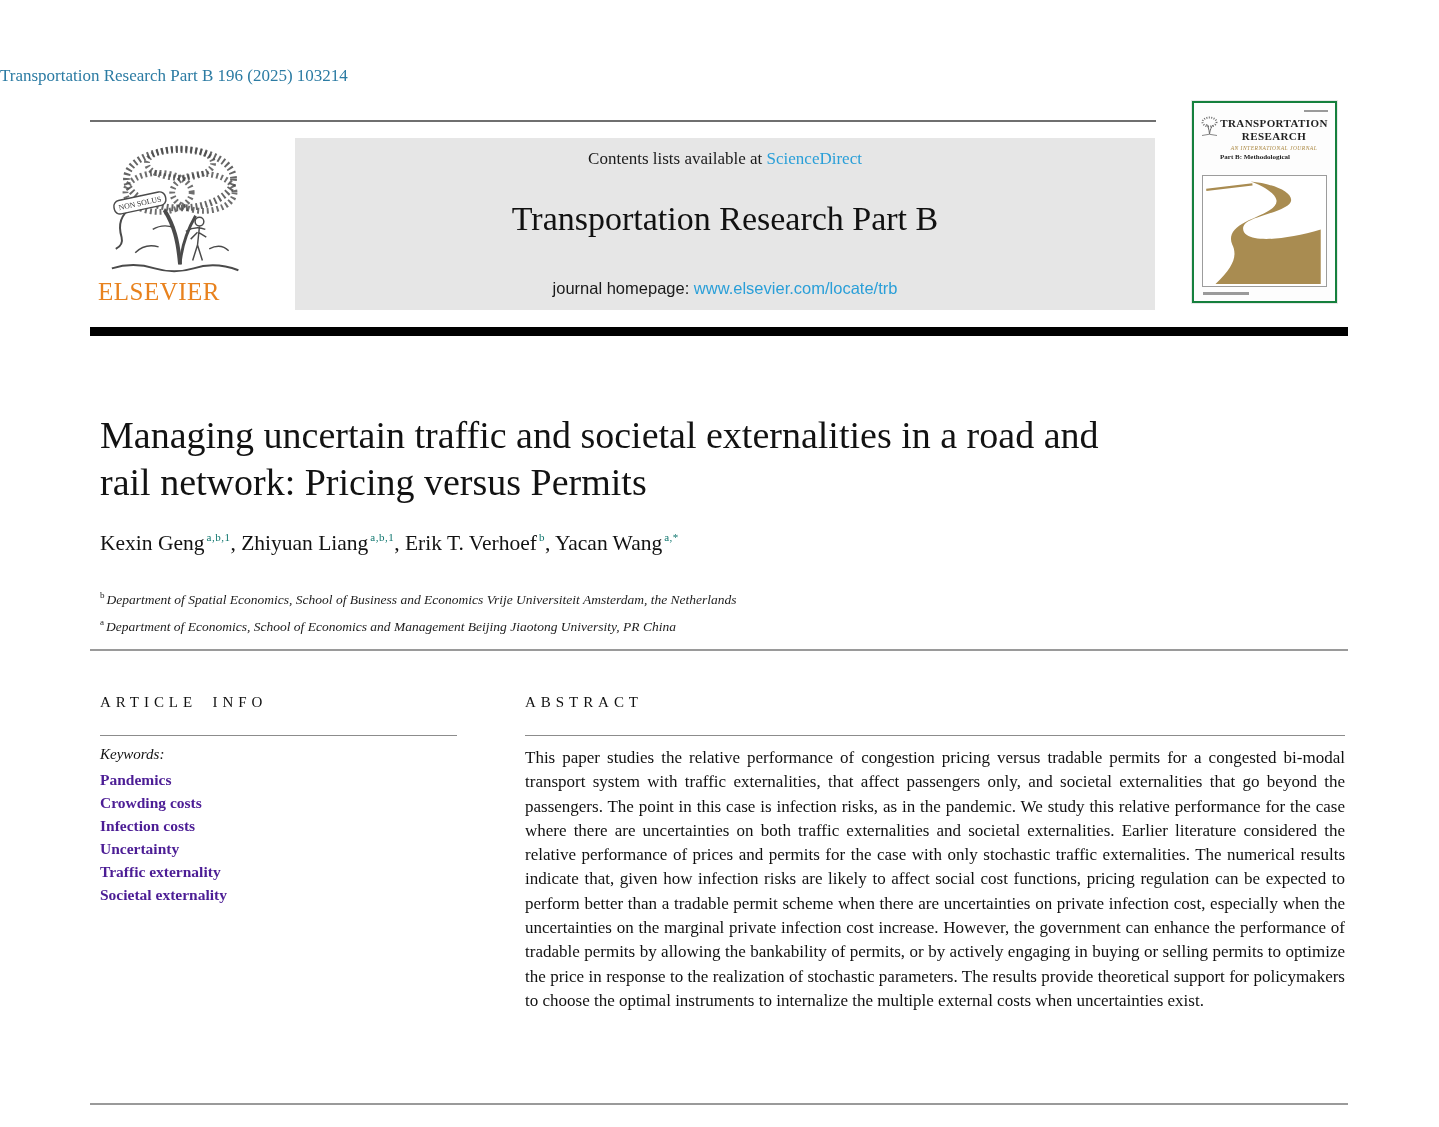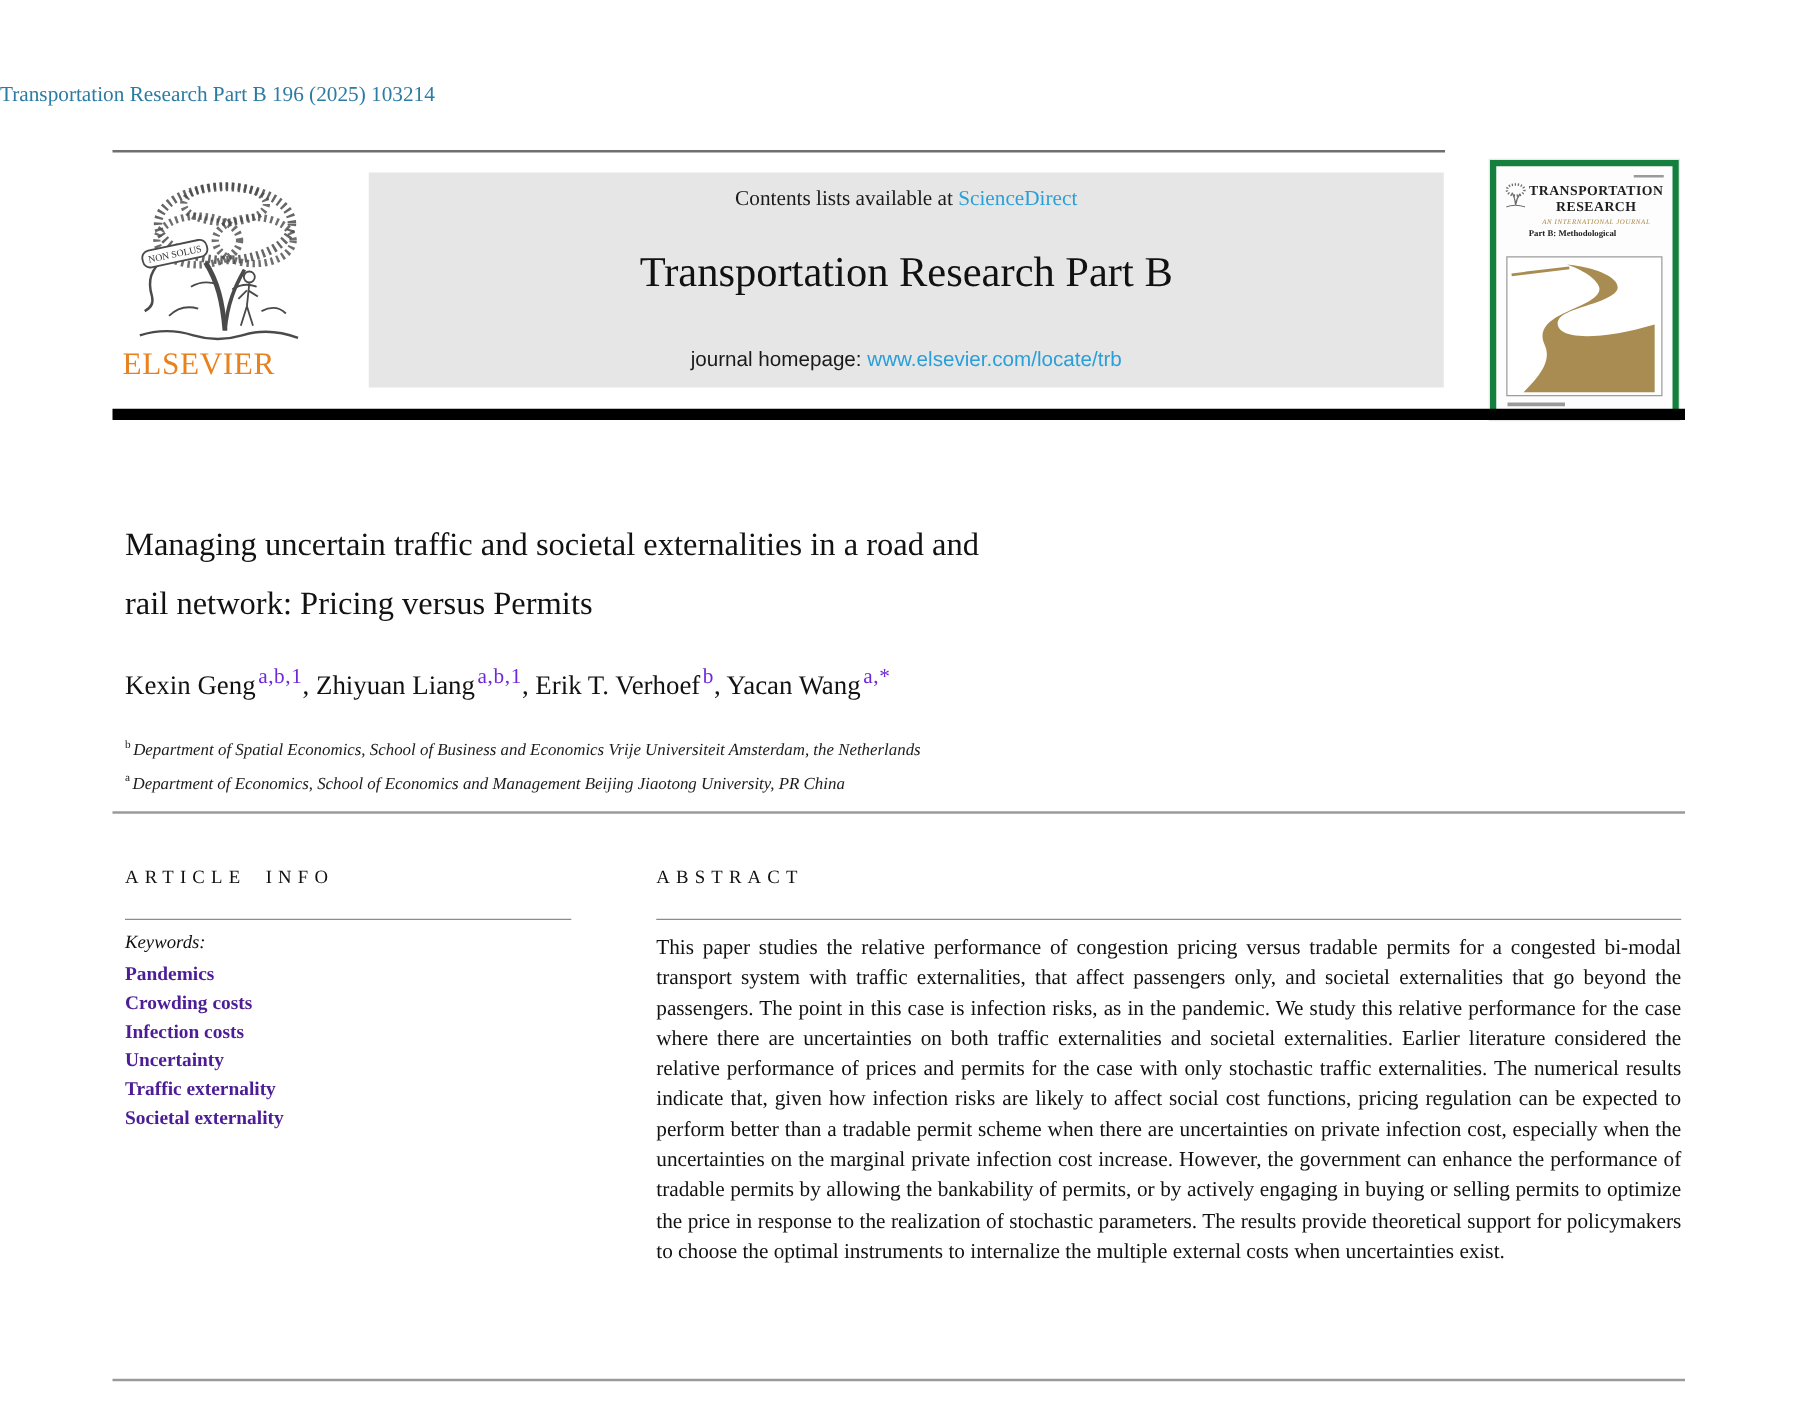--- a/index.html
+++ b/index.html
@@ -20,39 +20,39 @@
   
   .masthead{position:absolute;left:295px;top:138px;width:860px;height:172px;background:#e6e6e6;}
   .contents-line{position:absolute;left:0;top:11px;width:100%;text-align:center;font-size:17px;color:#1a1a1a;}
   .journal-title{position:absolute;left:0;top:62px;width:100%;text-align:center;
                  font-size:34px;color:#111;}
   .homepage-line{position:absolute;left:0;bottom:12px;width:100%;text-align:center;
                  font-family:"Liberation Sans",sans-serif;font-size:16.5px;color:#1a1a1a;}
   .link{color:#2a9fd8;cursor:pointer;text-decoration:none;}
 
   
-  .cover{position:absolute;left:1192px;top:128px;width:141px;height:198px;background:#fdfdfd;
-         border:5px solid #15803d;box-shadow:0 0 0 1px #e8e8e8;}
+  .cover{position:absolute;left:1192px;top:101px;width:141px;height:198px;background:#fdfdfd;
+         border:2px solid #15803d;box-shadow:0 0 0 1px #e8e8e8;}
   .cover-issn{position:absolute;right:7px;top:7px;width:24px;height:2px;background:#9a9a9a;}
   .cover-minilogo{position:absolute;left:7px;top:13px;}
   .cover-title{position:absolute;left:26px;top:14px;width:108px;text-align:center;
                font-size:11px;font-weight:bold;letter-spacing:0.4px;color:#1f1f1f;line-height:13px;}
   .cover-sub{position:absolute;left:26px;top:42px;width:108px;text-align:center;
              font-style:italic;font-size:5.5px;color:#a9853d;letter-spacing:0.5px;}
   .cover-part{position:absolute;left:26px;top:50px;width:108px;text-align:left;
               font-size:7px;font-weight:bold;color:#222;}
   .cover-art{position:absolute;left:8px;top:72px;width:123px;height:110px;border:1px solid #9c9c9c;background:#fff;}
   .cover-fineprint{position:absolute;left:9px;bottom:6px;width:46px;height:3px;background:#9a9a9a;}
 
   .black-bar{position:absolute;left:90px;top:327px;width:1258px;height:9px;background:#000;}
 
   
-  .art-title{position:absolute;left:100px;top:412px;width:1090px;font-size:26px;line-height:47px;color:#121212;}
+  .art-title{position:absolute;left:100px;top:412px;width:1090px;font-size:38px;line-height:47px;color:#121212;}
   .authors{position:absolute;left:100px;top:531px;width:1100px;font-size:21.5px;color:#121212;}
-  .authors sup{font-size:17px;color:#6d28d9;vertical-align:9px;letter-spacing:0.5px;padding-left:2px;}
+  .authors sup{font-size:11px;color:#0f766e;vertical-align:9px;letter-spacing:0.5px;padding-left:2px;}
   .affils{position:absolute;left:100px;top:584px;width:1100px;font-size:13.5px;font-style:italic;
           color:#1c1c1c;line-height:23px;}
   .affils sup{font-size:9px;vertical-align:6px;font-style:normal;padding-right:2px;}
 
   .mid-rule{position:absolute;left:90px;top:649px;width:1258px;height:2px;background:#9a9a9a;}
 
   
   .info-heading{position:absolute;left:100px;top:694px;font-size:15px;letter-spacing:0.33em;
                 word-spacing:0.45em;color:#111;text-align:center;}
   .info-rule{position:absolute;left:100px;top:735px;width:357px;height:1px;background:#8c8c8c;}

